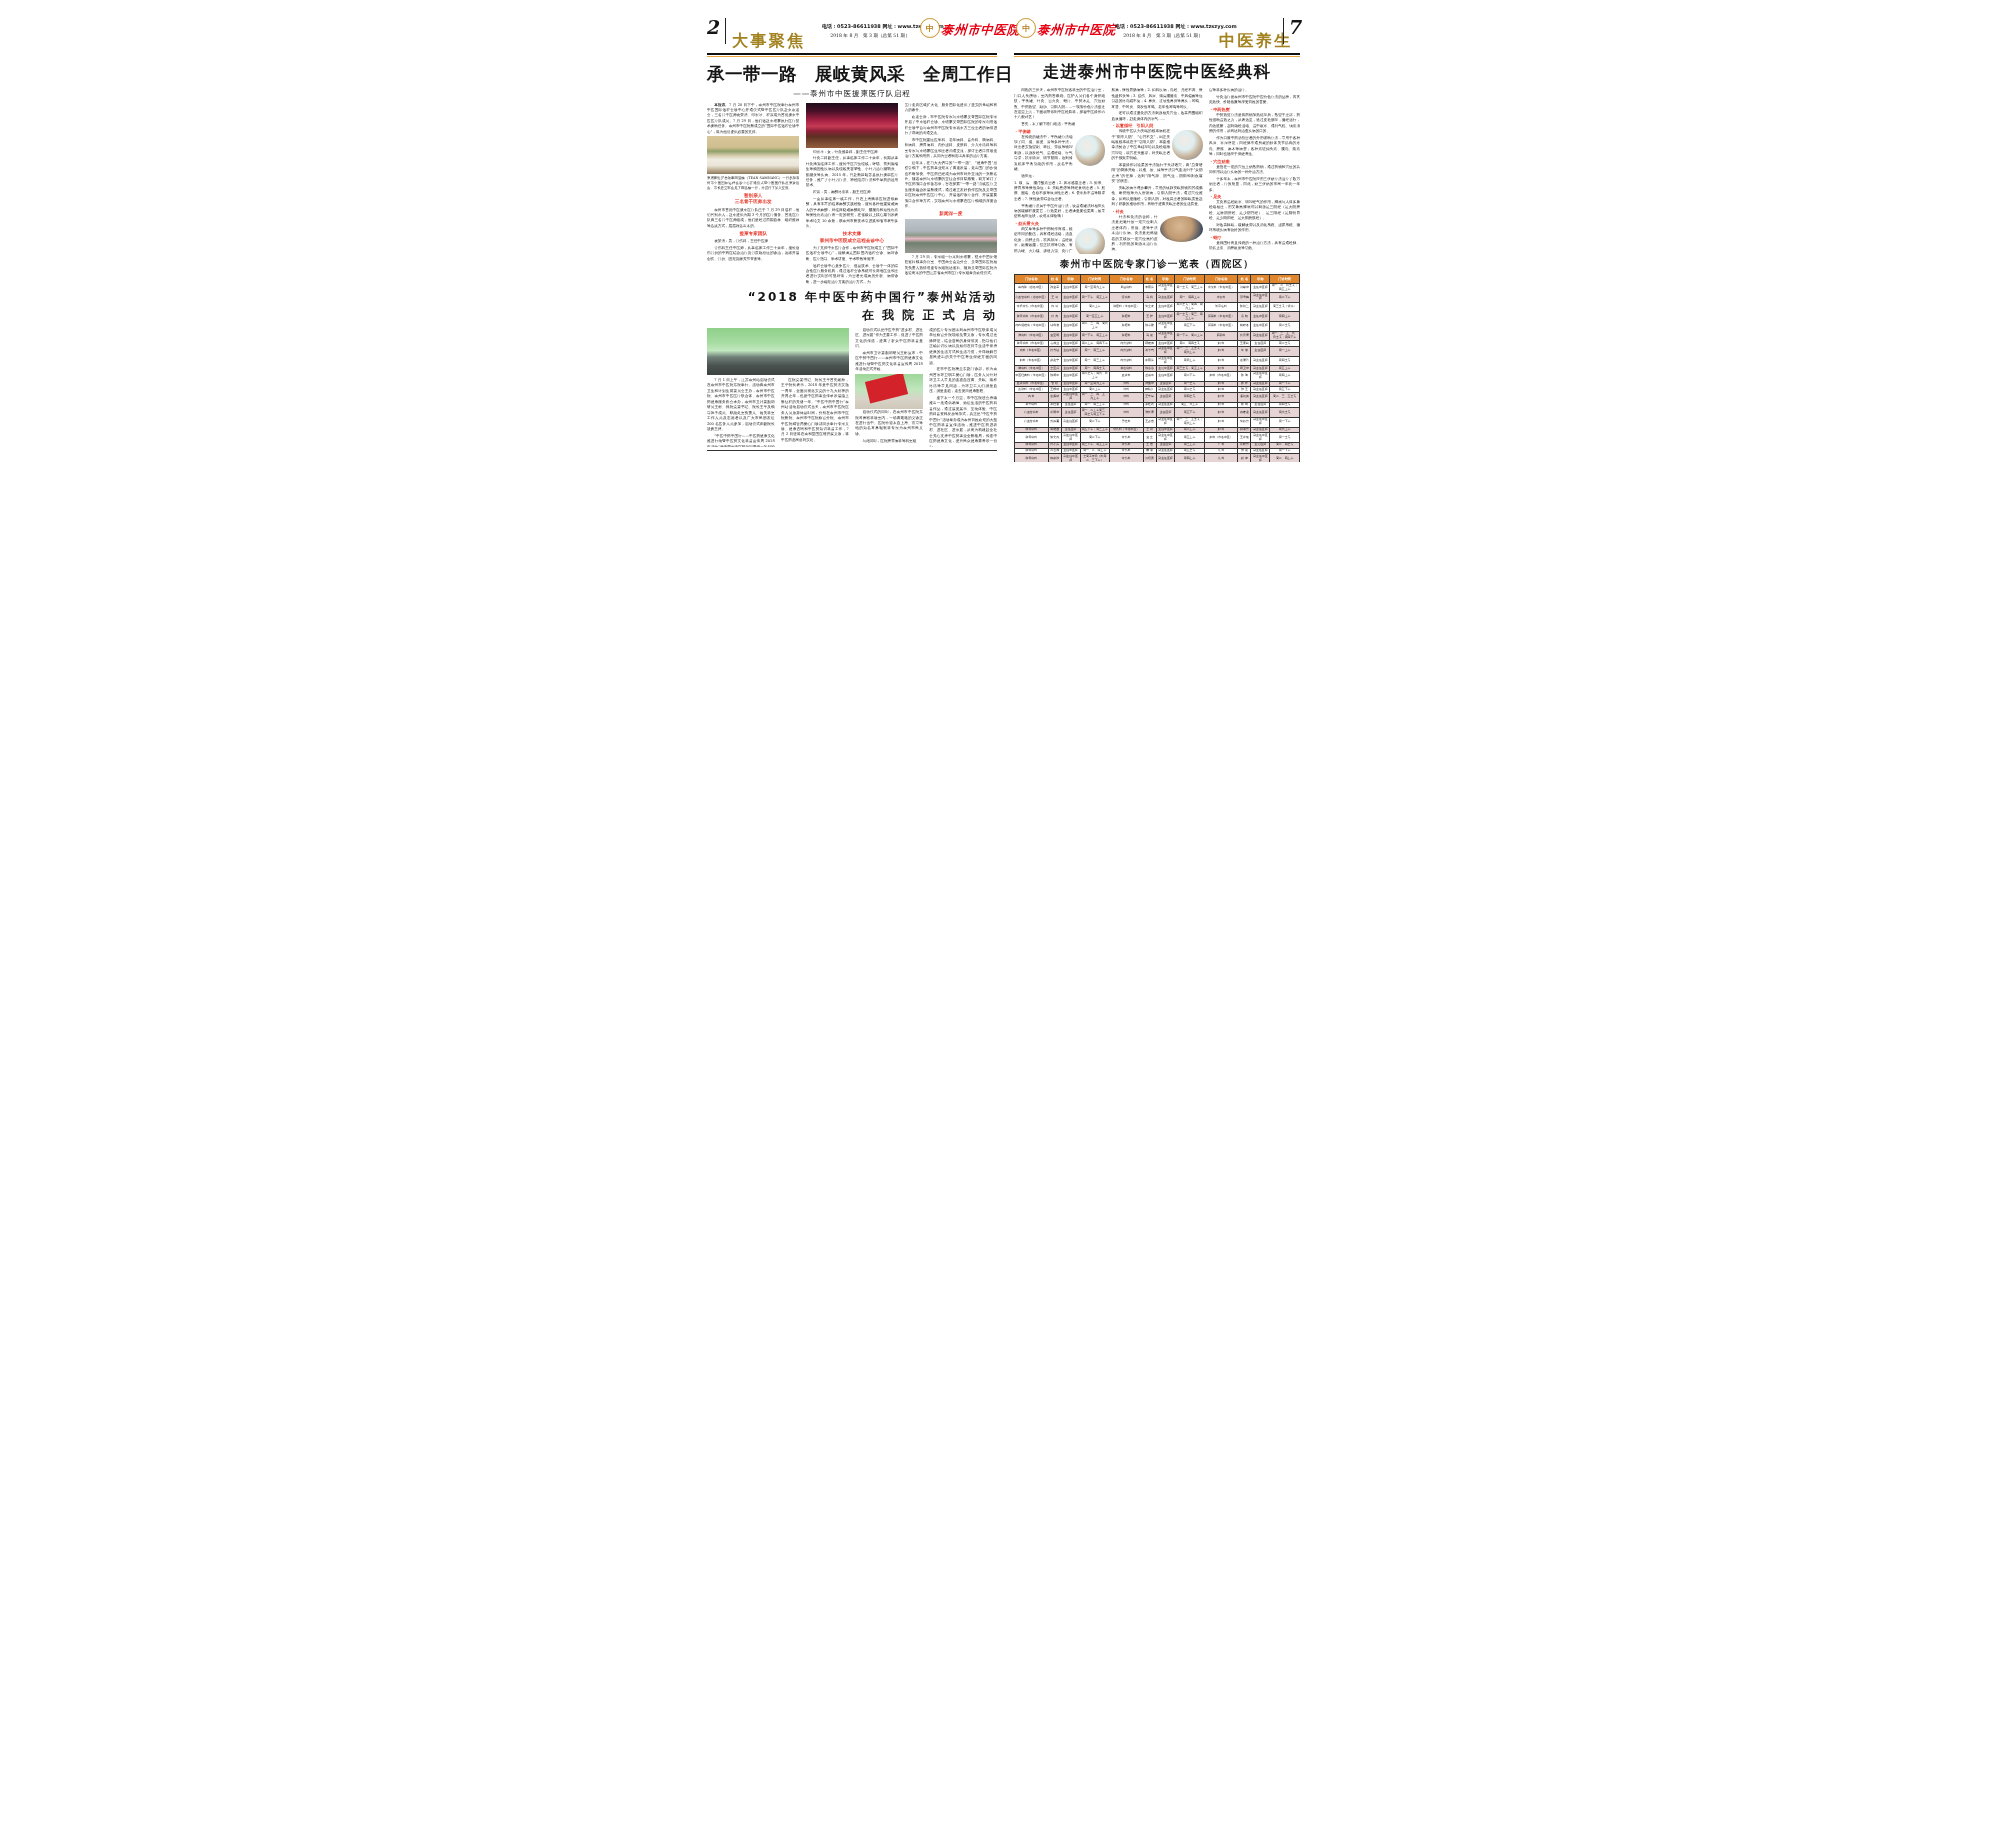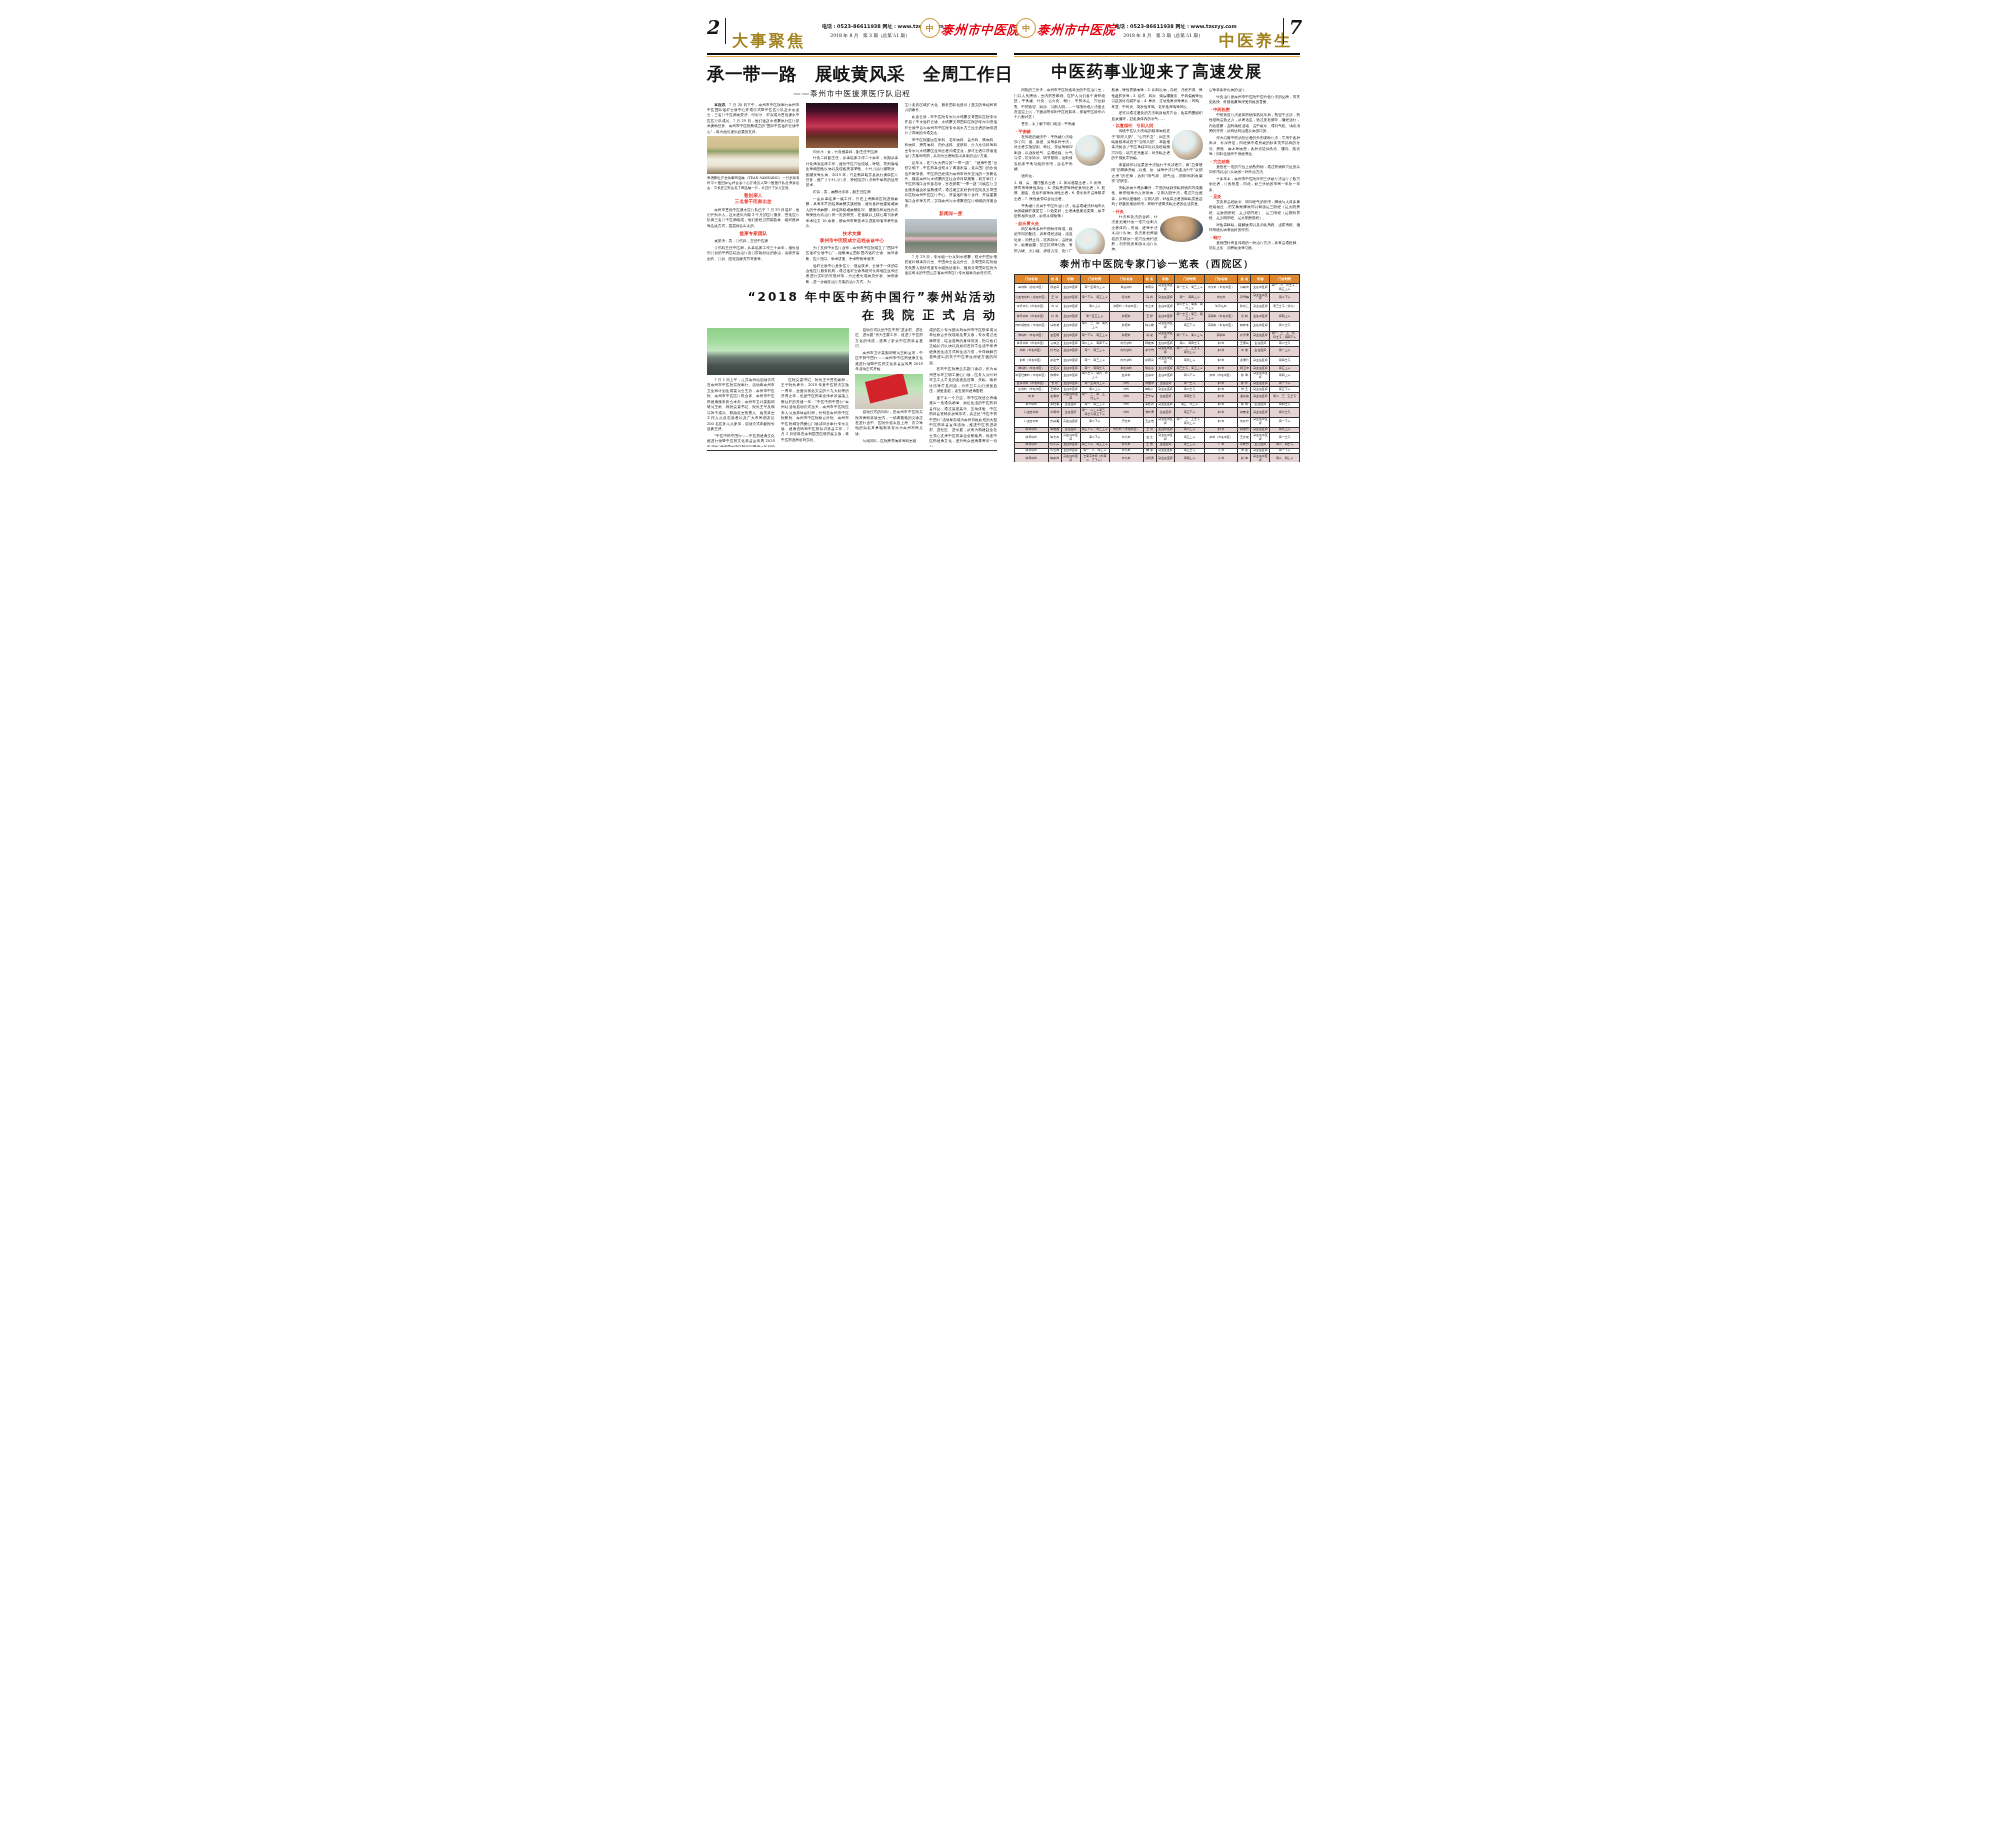--- a/index.html
+++ b/index.html
@@ -193,21 +193,21 @@
       <div class="section-title" style="left:205px;">中医养生</div>
       <div class="vdiv" style="left:269px;"></div>
       <div class="pagenum" style="left:275px;">7</div>
     </div>
     <div class="rules">
       <div class="rule-black"></div>
         <div class="rule-orange"></div>
     </div>
 
     <div>
-      <div class="headline3">中医药事业迎来了高速发展</div>
+      <div class="headline3">走进泰州市中医院中医经典科</div>
       <div class="cols" id="a3-body">
         <div class="col">
           <p class="indent">闷热的三伏天，泰州市中医院各科室的中医治疗室，门口人头攒动，室内药香缭绕。医护人员们各个身怀绝技，平衡罐、针灸、雷火灸、蜡疗、中药沐足、穴位贴敷、中药热熨、刮痧、引阳入阴……一项项特色疗法接连在这里上演，下面就带你到中医经典科，探秘中医操作の十八般武艺！</p>
           <p class="indent">首先，来了解下独门绝活：平衡罐</p>
           <div class="red-bullet">・平衡罐</div>
           <div class="circle-photo"></div>
           <p class="indent">在传统的罐法中，平衡罐疗法增加了闪、摇、振提、滑等多种手法，对患者实施熨刮、牵拉、弹拔等物理刺激，以激发经气、温通经络、行气导滞，祛寒除湿、调节阴阳，达到修复机体平衡功能的作用，故名平衡罐。</p>
           <p class="indent">适应症：</p>
           <p>1. 颈、肩、腰背酸痛患者；2. 风寒感冒患者；3. 肺系、脾胃系等慢性杂症；4. 失眠焦虑等神经衰弱患者；5. 肥胖、困倦、食欲不振等痰湿性患者；6. 畏寒肢不温等阳虚患者；7. 慢性疲劳综合症患者。</p>
           <p class="indent">平衡罐疗法属于中医外治疗法，较普通罐法对相应疾病的缓解程度更甚，疗效更好，患者满意度也更高，如果您有相应症状，欢迎来体验哦！</p>

